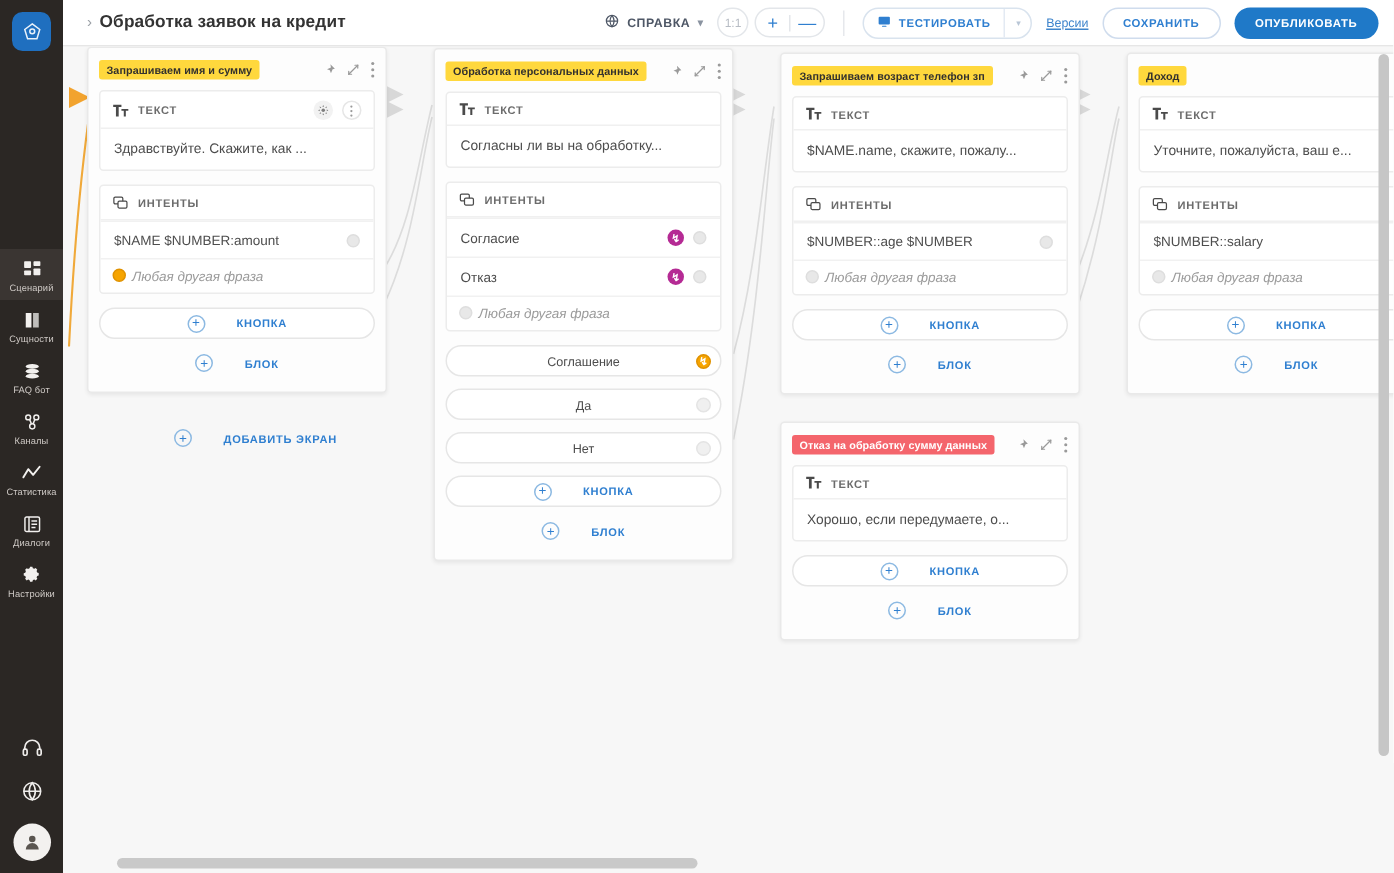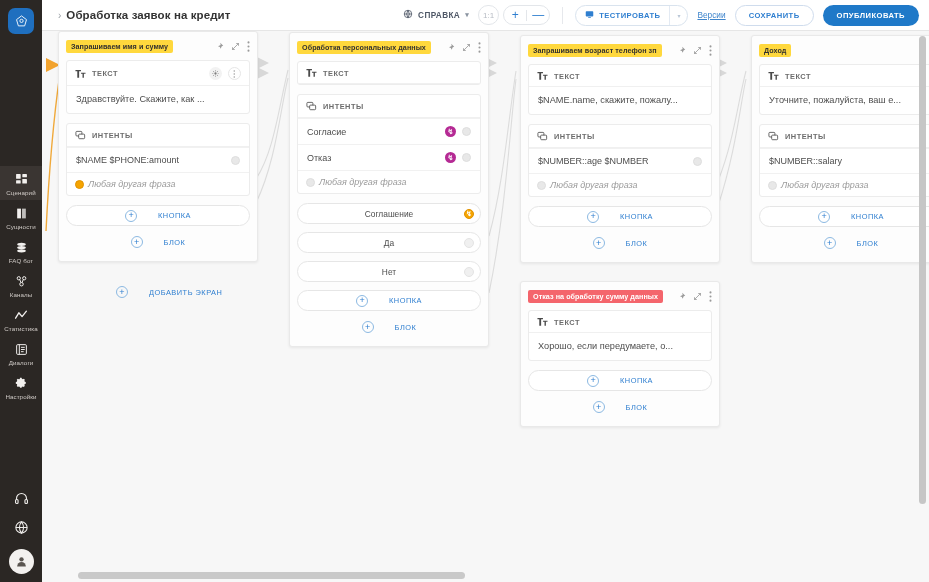--- a/index.html
+++ b/index.html
@@ -207,21 +207,21 @@
   .badge-p {
     width: 11px; height: 11px; border-radius: 50%;
     background: #b52a94; display: flex; align-items: center; justify-content: center;
     color: #fff; font-size: 7px; font-weight: bold;
   }
   .port {
     width: 9px; height: 9px; border-radius: 50%;
     background: #e8e8e8; border: 1px solid #dedede;
   }
   .fallback {
-    display: flex; align-items: flex-end; gap: 4px;
+    display: flex; align-items: flex-start; gap: 4px;
     padding: 6px 8px; border-top: 1px solid #f1f1f1;
     font-size: 9px; font-style: italic; color: #9b9b9b;
     white-space: nowrap;
   }
   .fallback .dot {
     width: 9px; height: 9px; border-radius: 50%; flex: none;
     background: #e8e8e8; border: 1px solid #dedede;
   }
   .fallback .dot.on { background: #f6a400; border-color: #e09200; }
 
@@ -245,21 +245,21 @@
   .add-pill {
     height: 21px; border: 1px solid #e6e6e6; border-radius: 11px; background: #fff;
     display: flex; align-items: center; justify-content: center; gap: 5px;
     cursor: pointer; margin-bottom: 7px;
   }
   .add-plain {
     display: flex; align-items: center; justify-content: center; gap: 5px;
     height: 18px; cursor: pointer;
   }
   .add-lbl {
-    font-size: 7.4px; font-weight: normal; color: #2f7fd0; letter-spacing: .5px; padding-left: 16px;
+    font-size: 7.4px; font-weight: bold; color: #2f7fd0; letter-spacing: .5px; padding-left: 16px;
   }
   .plus {
     width: 12px; height: 12px; border-radius: 50%;
     border: 1px solid #8cb9e2; color: #2f7fd0;
     display: flex; align-items: center; justify-content: center;
     font-size: 9px; line-height: 1;
   }
   .add-screen {
     position: absolute;
     display: flex; align-items: center; justify-content: center; gap: 5px;
@@ -532,21 +532,21 @@
       <div class="blk-head">
         <span class="bico">
           <svg width="11" height="11" viewBox="0 0 24 24" fill="none" stroke="currentColor" stroke-width="1.8">
             <rect x="2" y="3" width="13" height="10" rx="2"></rect>
               <rect x="8" y="9" width="13" height="10" rx="2" fill="#fff"></rect>
           </svg>
         </span>
         <span class="btitle">ИНТЕНТЫ</span>
       </div>
       <div class="intent-row">
-        <span class="txt">$NAME $PHONE:amount</span>
+        <span class="txt">$NAME $NUMBER:amount</span>
         <span class="rights">
           <span class="port"></span>
         </span>
       </div>
       <div class="fallback">
         <span class="dot on"></span>
         <span>Любая другая фраза</span>
       </div>
     </div>
 
@@ -594,20 +594,21 @@
     <div class="block">
       <div class="blk-head">
         <span class="bico">
           <svg width="11" height="10" viewBox="0 0 24 20" fill="currentColor">
               <path d="M1 1h12v3H9v14H5V4H1z"></path>
               <path d="M13 7h10v2.6h-3.6V18h-3V9.6H13z"></path>
             </svg>
         </span>
         <span class="btitle">ТЕКСТ</span>
       </div>
+      <div class="blk-text">Согласны ли вы на обработку...</div>
     </div>
 
     <div class="block">
       <div class="blk-head">
         <span class="bico">
           <svg width="11" height="11" viewBox="0 0 24 24" fill="none" stroke="currentColor" stroke-width="1.8">
             <rect x="2" y="3" width="13" height="10" rx="2"></rect>
               <rect x="8" y="9" width="13" height="10" rx="2" fill="#fff"></rect>
           </svg>
         </span>

